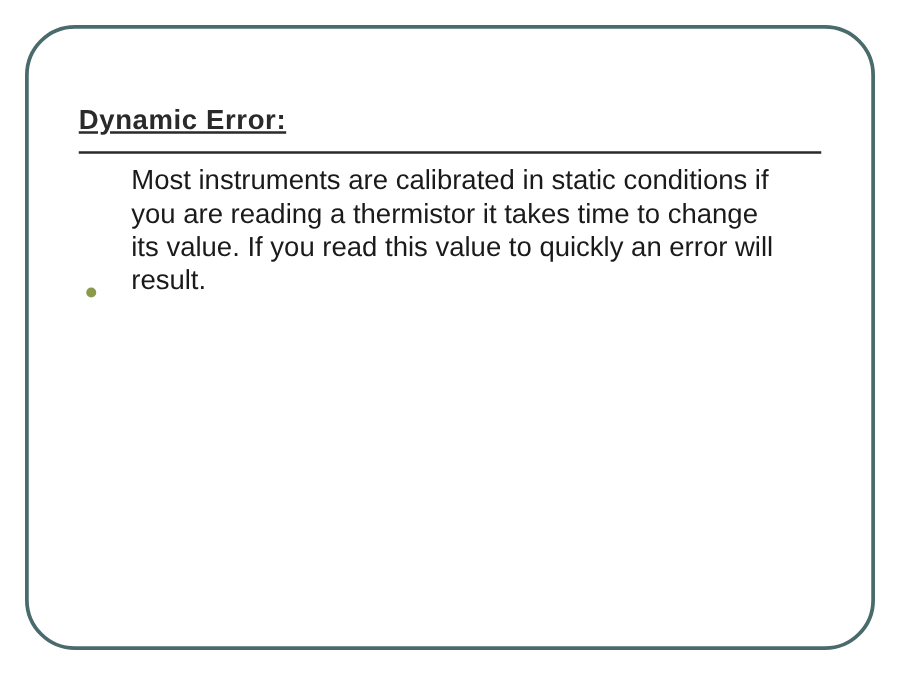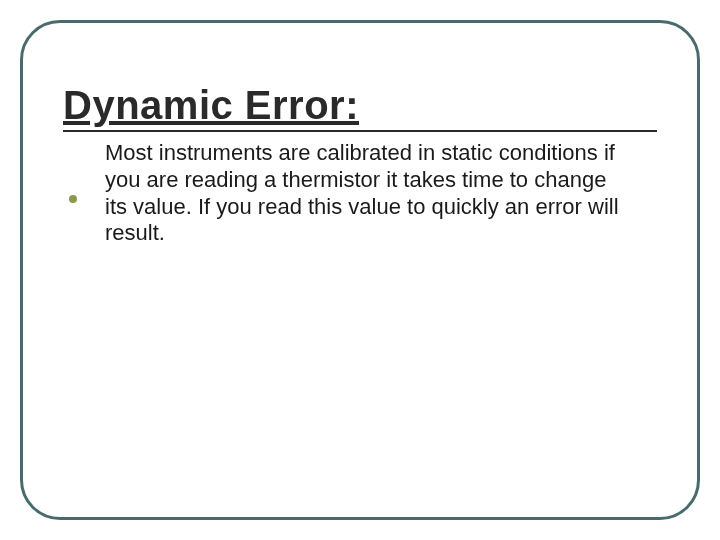--- a/index.html
+++ b/index.html
@@ -18,34 +18,34 @@
       width: 100%;
       height: 100%;
       border: 3px solid #4a6b6b;
       border-radius: 40px;
       padding: 60px 40px 40px 40px;
       position: relative;
     }
     .title {
       font-family: "Arial Black", Arial, sans-serif;
       font-weight: 900;
-      font-size: 40px;
+      font-size: 22px;
       color: #2a2a2a;
       text-decoration: underline;
-      margin-bottom: 2px;
+      margin-bottom: 12px;
       letter-spacing: 0.5px;
     }
     .rule {
       border: none;
       border-top: 2px solid #2a2a2a;
       margin-bottom: 8px;
     }
     .content {
       display: flex;
-      align-items: center;
+      align-items: flex-end;
     }
     .bullet {
       width: 8px;
       height: 8px;
       background: #8a9a4a;
       border-radius: 50%;
       margin-top: 10px;
       margin-left: 6px;
       margin-right: 28px;
       flex-shrink: 0;

